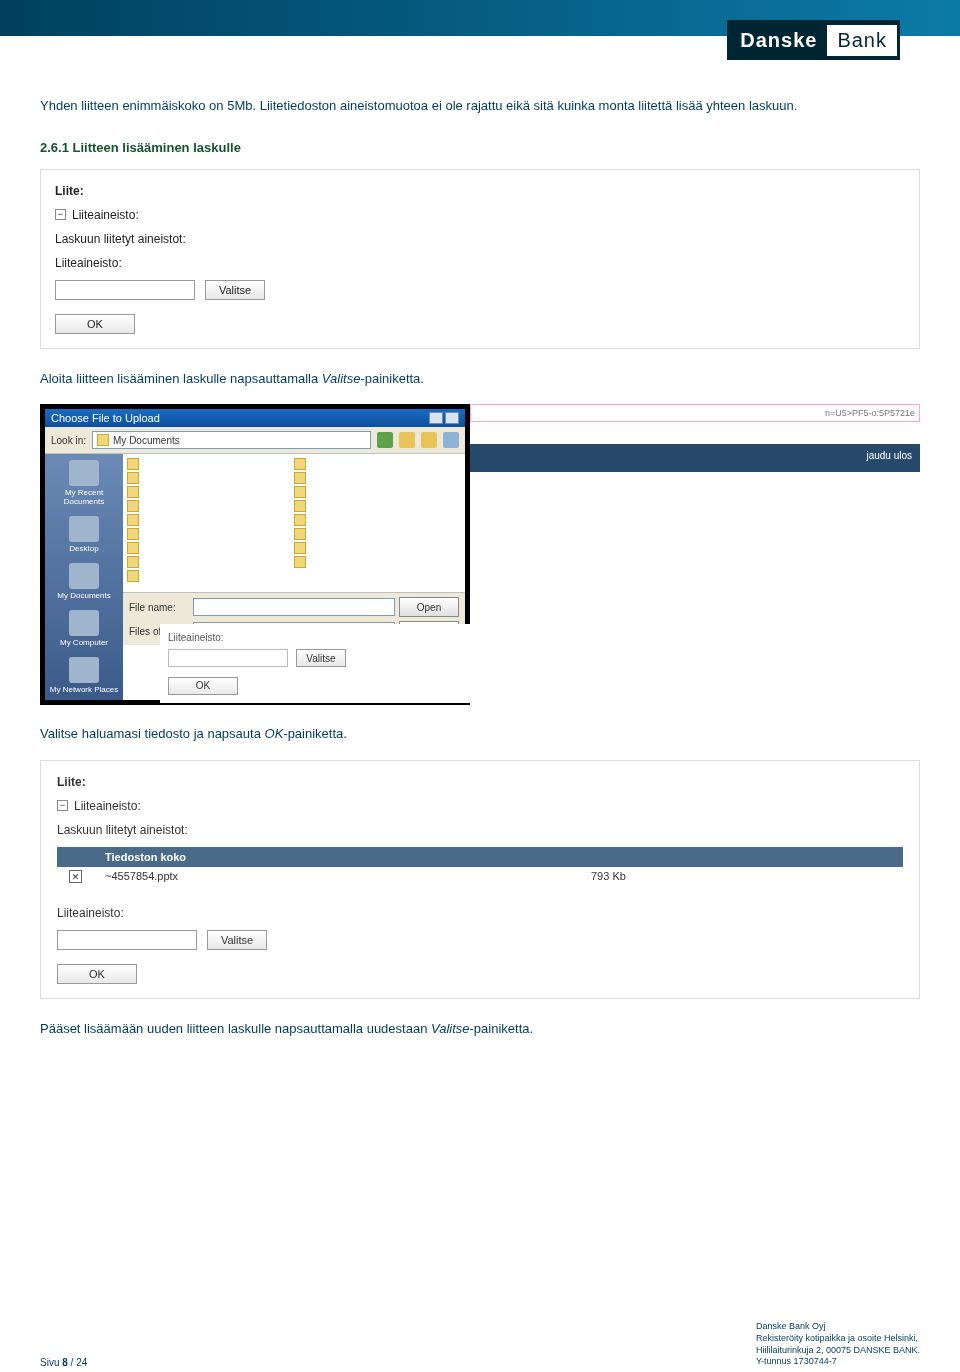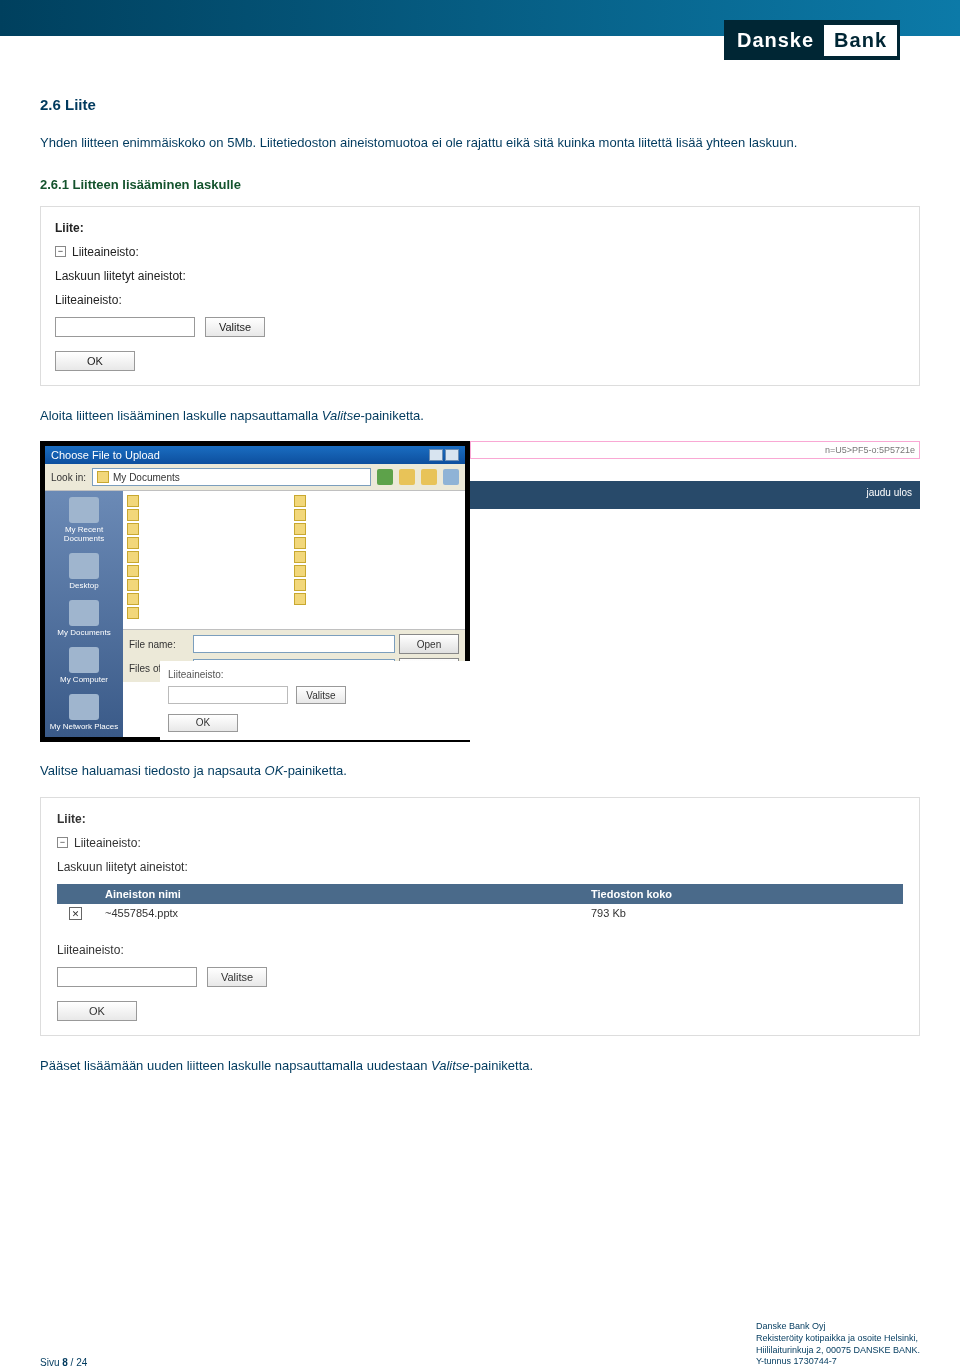--- a/index.html
+++ b/index.html
@@ -30,21 +30,21 @@
   .logo-left {
     color: #fff;
     font-weight: bold;
     font-size: 20px;
     padding: 4px 10px;
     letter-spacing: 1px;
   }
   .logo-right {
     background: #fff;
     color: #002634;
-    font-weight: bold;
+    font-weight: normal;
     font-size: 20px;
     padding: 4px 10px;
     letter-spacing: 1px;
   }
   .page-content {
     padding: 60px 40px 0 40px;
   }
   .section-title {
     color: #003a5e;
     font-weight: bold;
@@ -312,21 +312,20 @@
 <body>
 
 <div class="header-band"></div>
 <div class="logo-box">
   <span class="logo-left">Danske</span>
   <span class="logo-right">Bank</span>
 </div>
 
 <div class="page-content">
 
-  <div class="section-title">2.6 Liite</div>
 
   <p class="body-text">Yhden liitteen enimmäiskoko on 5Mb. Liitetiedoston aineistomuotoa ei ole rajattu eikä sitä kuinka monta liitettä lisää yhteen laskuun.</p>
 
   <div class="subsection-title">2.6.1 Liitteen lisääminen laskulle</div>
 
   <div class="ui-box">
     <div class="ui-label-bold">Liite:</div>
     <div class="ui-collapsible">
       <span class="minus-box">−</span>
       <span>Liiteaineisto:</span>
@@ -469,21 +468,20 @@
 
   <div class="result-box">
     <div class="ui-label-bold">Liite:</div>
     <div class="ui-collapsible">
       <span class="minus-box">−</span>
       <span>Liiteaineisto:</span>
     </div>
     <div class="plain-text">Laskuun liitetyt aineistot:</div>
     <div class="tbl-header">
       <div class="tbl-col1"></div>
-      <div class="tbl-col2">Aineiston nimi</div>
       <div class="tbl-col3">Tiedoston koko</div>
     </div>
     <div class="tbl-row">
       <div class="tbl-col1"><span class="del-icon">✕</span></div>
       <div class="tbl-col2">~4557854.pptx</div>
       <div class="tbl-col3">793 Kb</div>
     </div>
     <div class="plain-text" style="margin-top:20px">Liiteaineisto:</div>
     <div class="input-row">
       <div class="text-input"></div>

